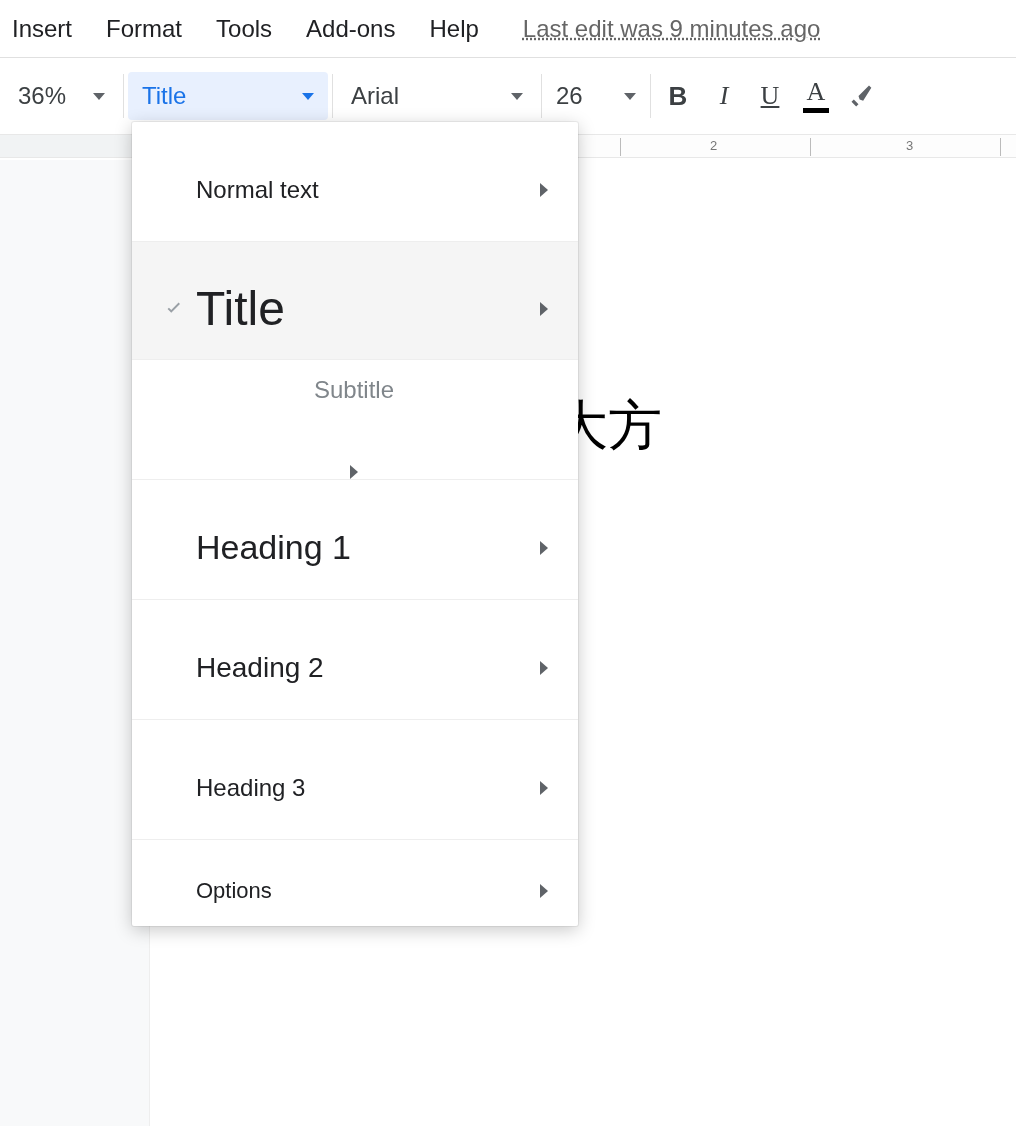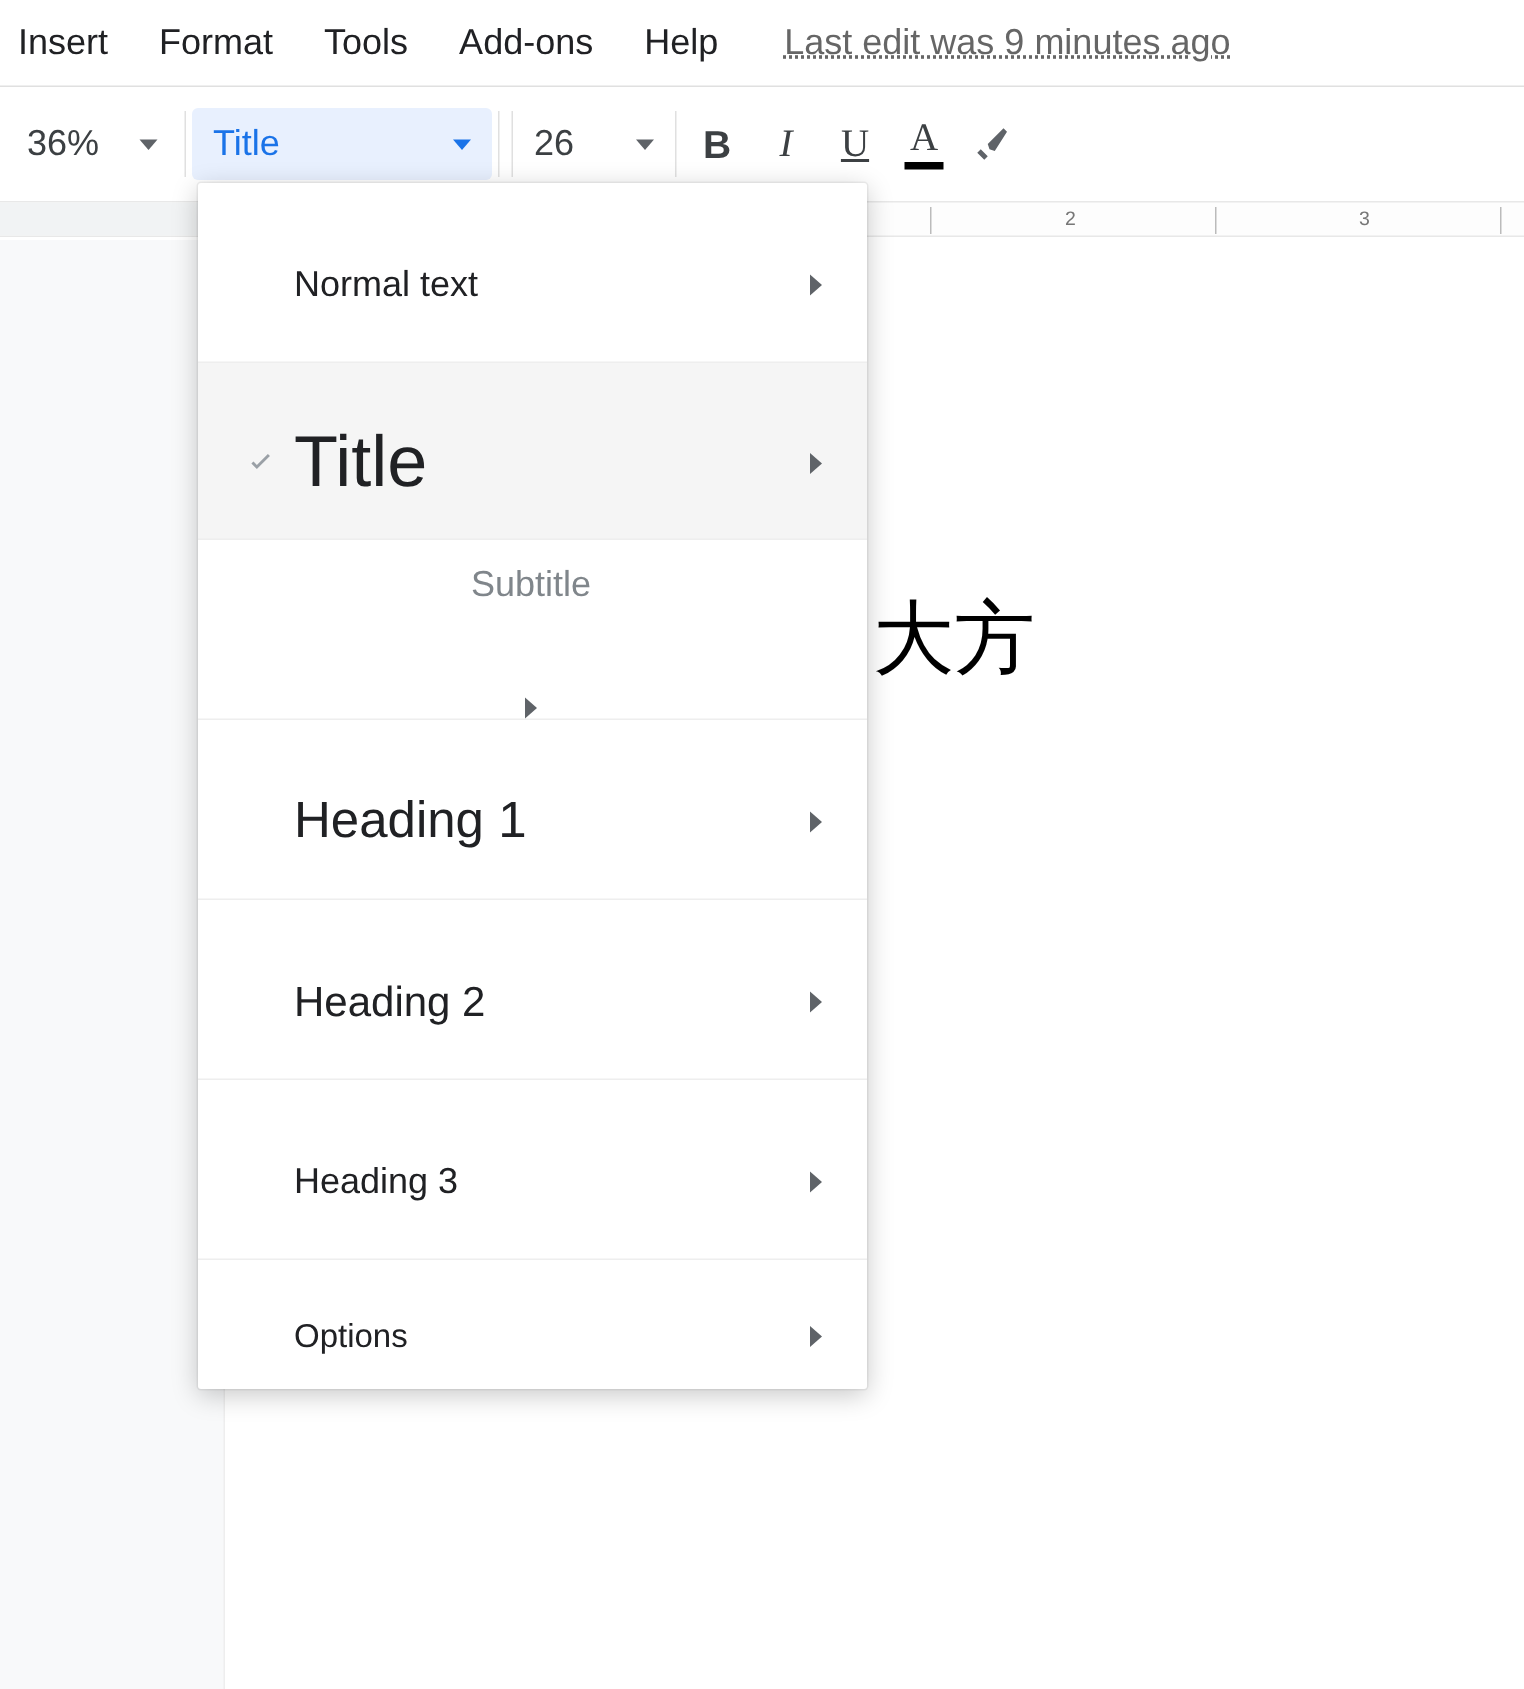--- a/index.html
+++ b/index.html
@@ -38,21 +38,21 @@
   
   .ruler{height:24px;border-top:1px solid #e8e8e8;border-bottom:1px solid #e8e8e8;background:#fdfdfd;position:relative;font-size:13px;color:#777;}
   .ruler .margin{position:absolute;left:0;top:0;height:100%;width:150px;background:#f1f3f4;}
   .ruler .tick{position:absolute;top:3px;height:18px;border-left:1px solid #bbb;}
   .ruler .num{position:absolute;top:3px;}
 
   
   .doc-surface{position:absolute;left:0;right:0;top:160px;bottom:0;background:#fff;}
   .doc-margin{position:absolute;left:0;top:0;width:150px;bottom:0;background:#f8f9fa;border-right:1px solid #eee;}
   .doc-page{position:absolute;left:150px;right:0;top:0;bottom:0;background:#fff;}
-  .doc-text{position:absolute;left:432px;top:230px;font-size:54px;color:#000;}
+  .doc-text{position:absolute;left:404px;top:230px;font-size:54px;color:#000;}
 
   
   .style-menu{position:absolute;left:132px;top:122px;width:446px;background:#fff;border-radius:2px;box-shadow:0 4px 18px rgba(0,0,0,.22),0 0 0 1px rgba(0,0,0,.06);z-index:50;}
   .style-menu .row{display:flex;align-items:center;border-bottom:1px solid #eee;cursor:pointer;padding:16px 22px 0 20px;}
   .style-menu .row:nth-child(7){border-bottom:none;}
   .style-menu .row.selected{background:#f5f5f5;}
   .style-menu .check-col{width:44px;display:flex;align-items:center;justify-content:center;color:#9aa0a6;}
   .style-menu .check-col svg{width:22px;height:22px;}
   .style-menu .label{flex:1;color:#202124;}
   .style-menu .arrow-col{width:24px;display:flex;align-items:center;justify-content:center;}
@@ -94,20 +94,26 @@
       </div>
     </div>
     <div class="tb-sep"></div>
     <div class="tb-group">
       <div class="tb-drop tb-style">
         <span>Title</span>
         <span class="caret blue"></span>
       </div>
     </div>
     <div class="tb-sep"></div>
+    <div class="tb-group">
+      <div class="tb-drop tb-font">
+        <span>Arial</span>
+        <span class="caret gray"></span>
+      </div>
+    </div>
     <div class="tb-sep"></div>
     <div class="tb-group">
       <div class="tb-drop tb-size">
         <span>26</span>
         <span class="caret gray"></span>
       </div>
     </div>
     <div class="tb-sep"></div>
     <div class="tb-group">
       <div class="tb-btn bold">B</div>

